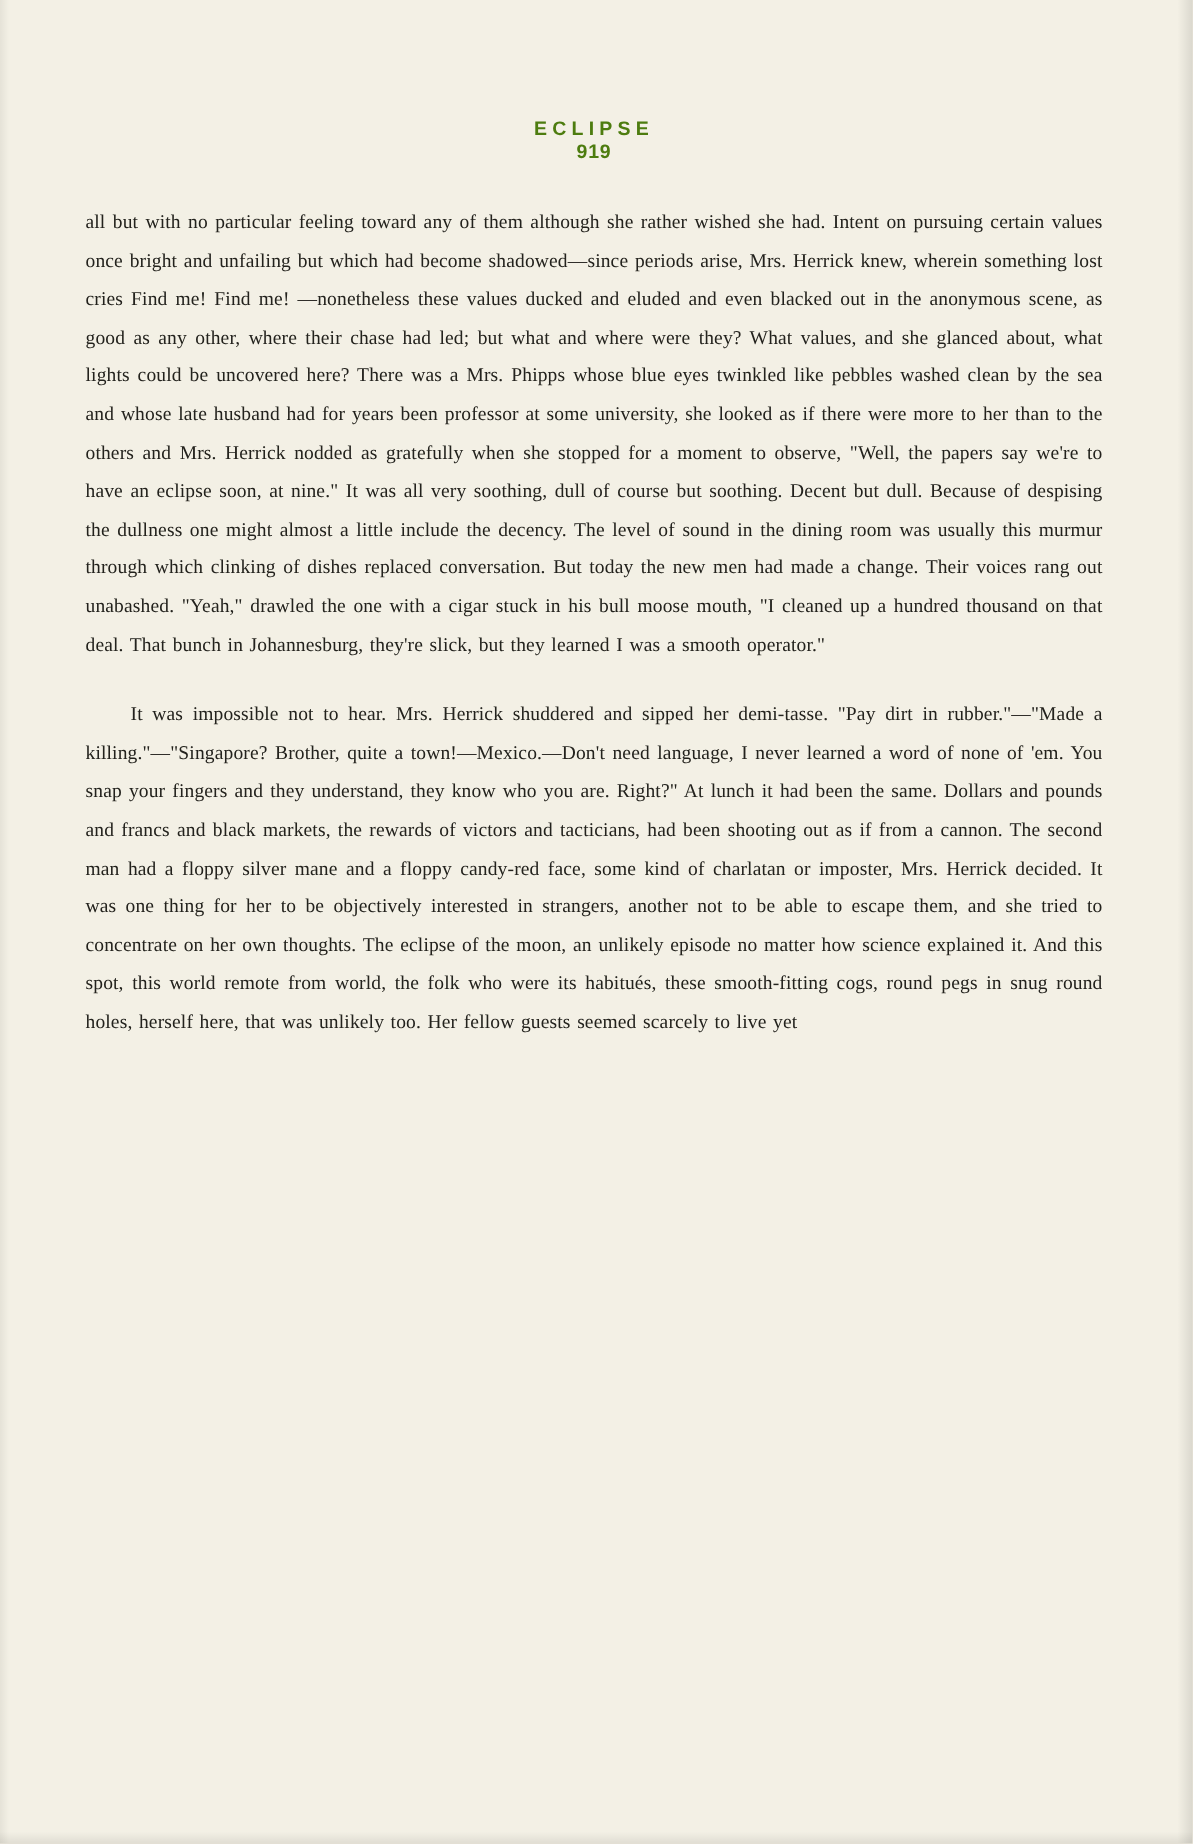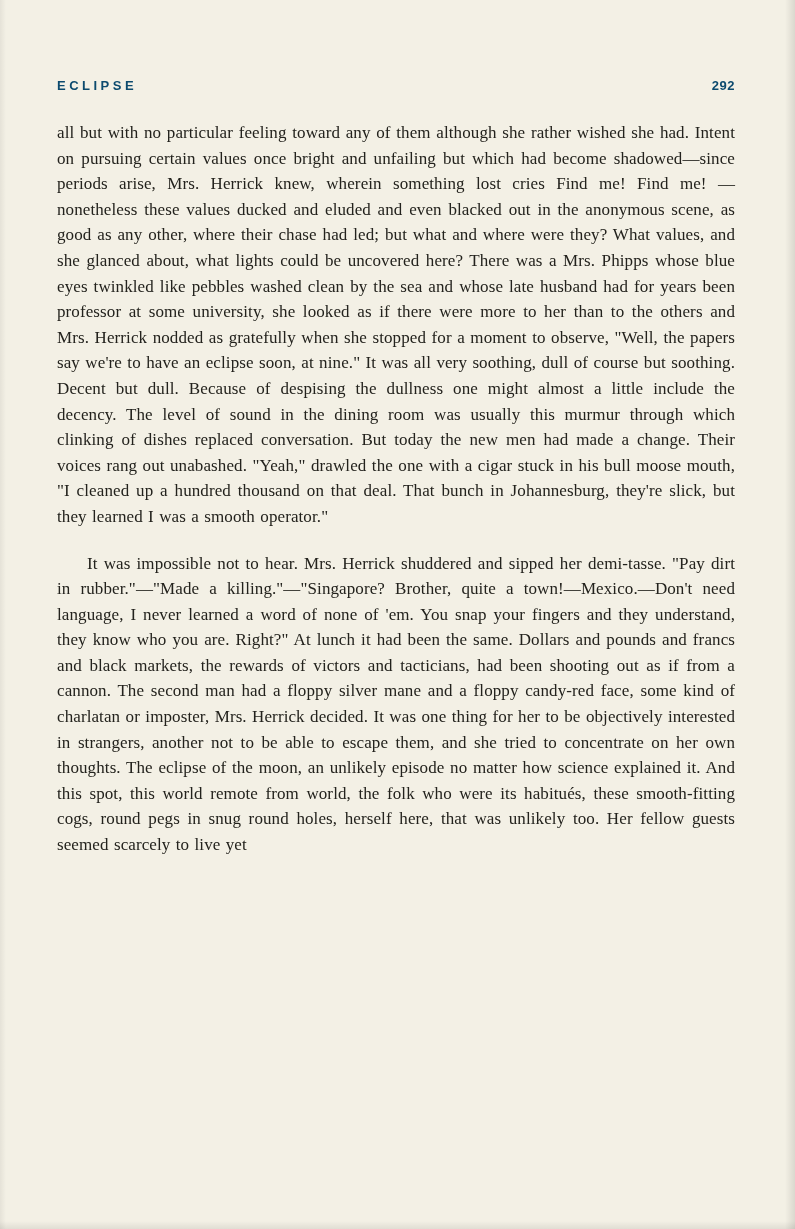--- a/index.html
+++ b/index.html
@@ -47,33 +47,34 @@
     top: 78px;
     left: 57px;
     right: 60px;
   }
   .running-header {
     display: flex;
     justify-content: space-between;
     align-items: center;
     font-family: "Liberation Sans", "DejaVu Sans", sans-serif;
     font-weight: bold;
-    color: #0c4a6e;
+    color: #4d7c0f;
+    flex-direction: column;
   }
   .book-title {
     font-size: 13px;
     letter-spacing: 3.5px;
   }
   .page-number {
     font-size: 13px;
     letter-spacing: 0.5px;
   }
   .text-block {
     margin-top: 27px;
-    font-size: 17px;
+    font-size: 13px;
     line-height: 25.6px;
     text-align: justify;
     letter-spacing: 0.1px;
     word-spacing: 1px;
   }
   .text-block p {
     margin: 0;
   }
   .text-block p.indent {
     text-indent: 30px;
@@ -81,20 +82,20 @@
   }
 </style>
 </head>
 <body>
 
 <div class="page">
   <div class="edge-left"></div>
   <div class="content">
     <div class="running-header">
       <span class="book-title">ECLIPSE</span>
-      <span class="page-number">292</span>
+      <span class="page-number">919</span>
     </div>
     <div class="text-block">
       <p>all but with no particular feeling toward any of them although she rather wished she had. Intent on pursuing certain values once bright and unfailing but which had become shadowed—since periods arise, Mrs. Herrick knew, wherein something lost cries Find me! Find me! —nonetheless these values ducked and eluded and even blacked out in the anonymous scene, as good as any other, where their chase had led; but what and where were they? What values, and she glanced about, what lights could be uncovered here? There was a Mrs. Phipps whose blue eyes twinkled like pebbles washed clean by the sea and whose late husband had for years been professor at some university, she looked as if there were more to her than to the others and Mrs. Herrick nodded as gratefully when she stopped for a moment to observe, "Well, the papers say we're to have an eclipse soon, at nine." It was all very soothing, dull of course but soothing. Decent but dull. Because of despising the dullness one might almost a little include the decency. The level of sound in the dining room was usually this murmur through which clinking of dishes replaced conversation. But today the new men had made a change. Their voices rang out unabashed. "Yeah," drawled the one with a cigar stuck in his bull moose mouth, "I cleaned up a hundred thousand on that deal. That bunch in Johannesburg, they're slick, but they learned I was a smooth operator."</p>
       <p class="indent">It was impossible not to hear. Mrs. Herrick shuddered and sipped her demi-tasse. "Pay dirt in rubber."—"Made a killing."—"Singapore? Brother, quite a town!—Mexico.—Don't need language, I never learned a word of none of 'em. You snap your fingers and they understand, they know who you are. Right?" At lunch it had been the same. Dollars and pounds and francs and black markets, the rewards of victors and tacticians, had been shooting out as if from a cannon. The second man had a floppy silver mane and a floppy candy-red face, some kind of charlatan or imposter, Mrs. Herrick decided. It was one thing for her to be objectively interested in strangers, another not to be able to escape them, and she tried to concentrate on her own thoughts. The eclipse of the moon, an unlikely episode no matter how science explained it. And this spot, this world remote from world, the folk who were its habitués, these smooth-fitting cogs, round pegs in snug round holes, herself here, that was unlikely too. Her fellow guests seemed scarcely to live yet</p>
     </div>
   </div>
 </div>
 
 </body></html>

